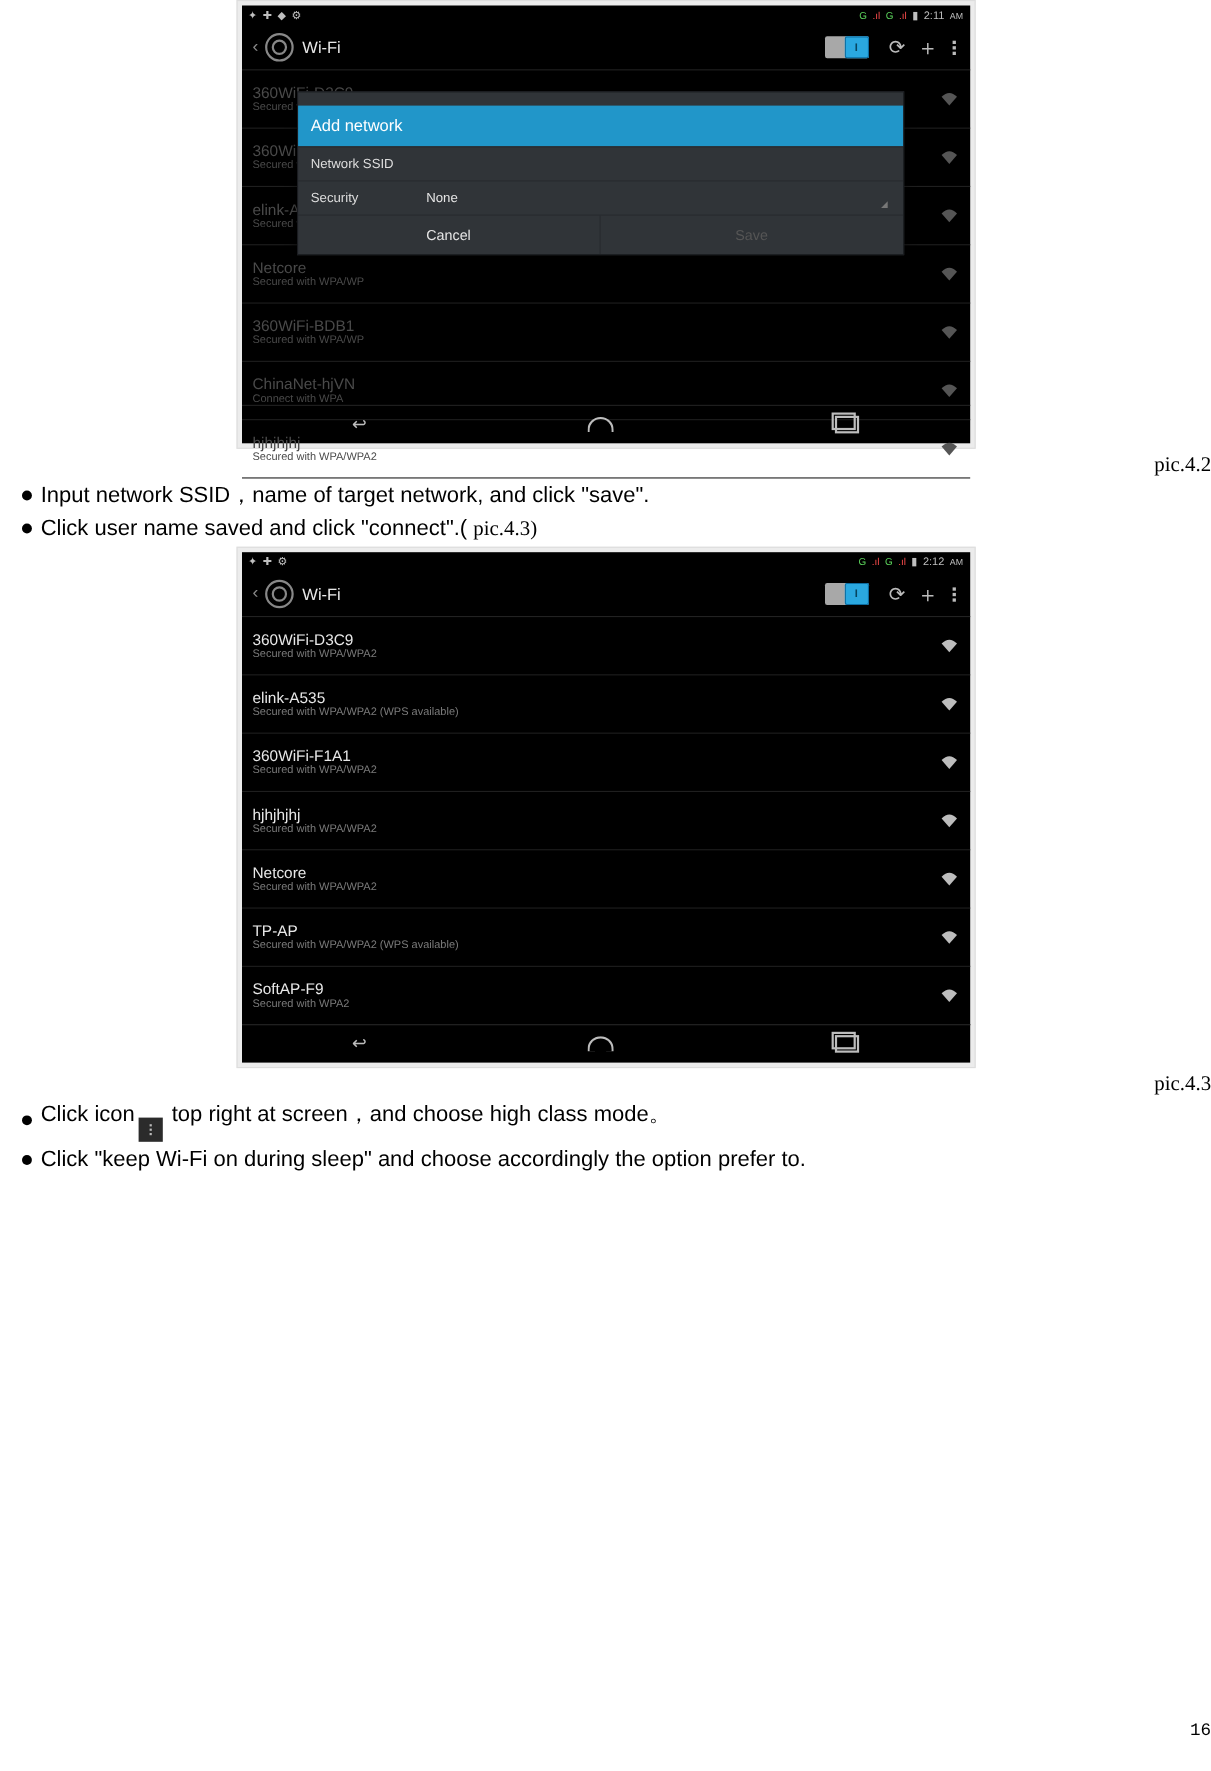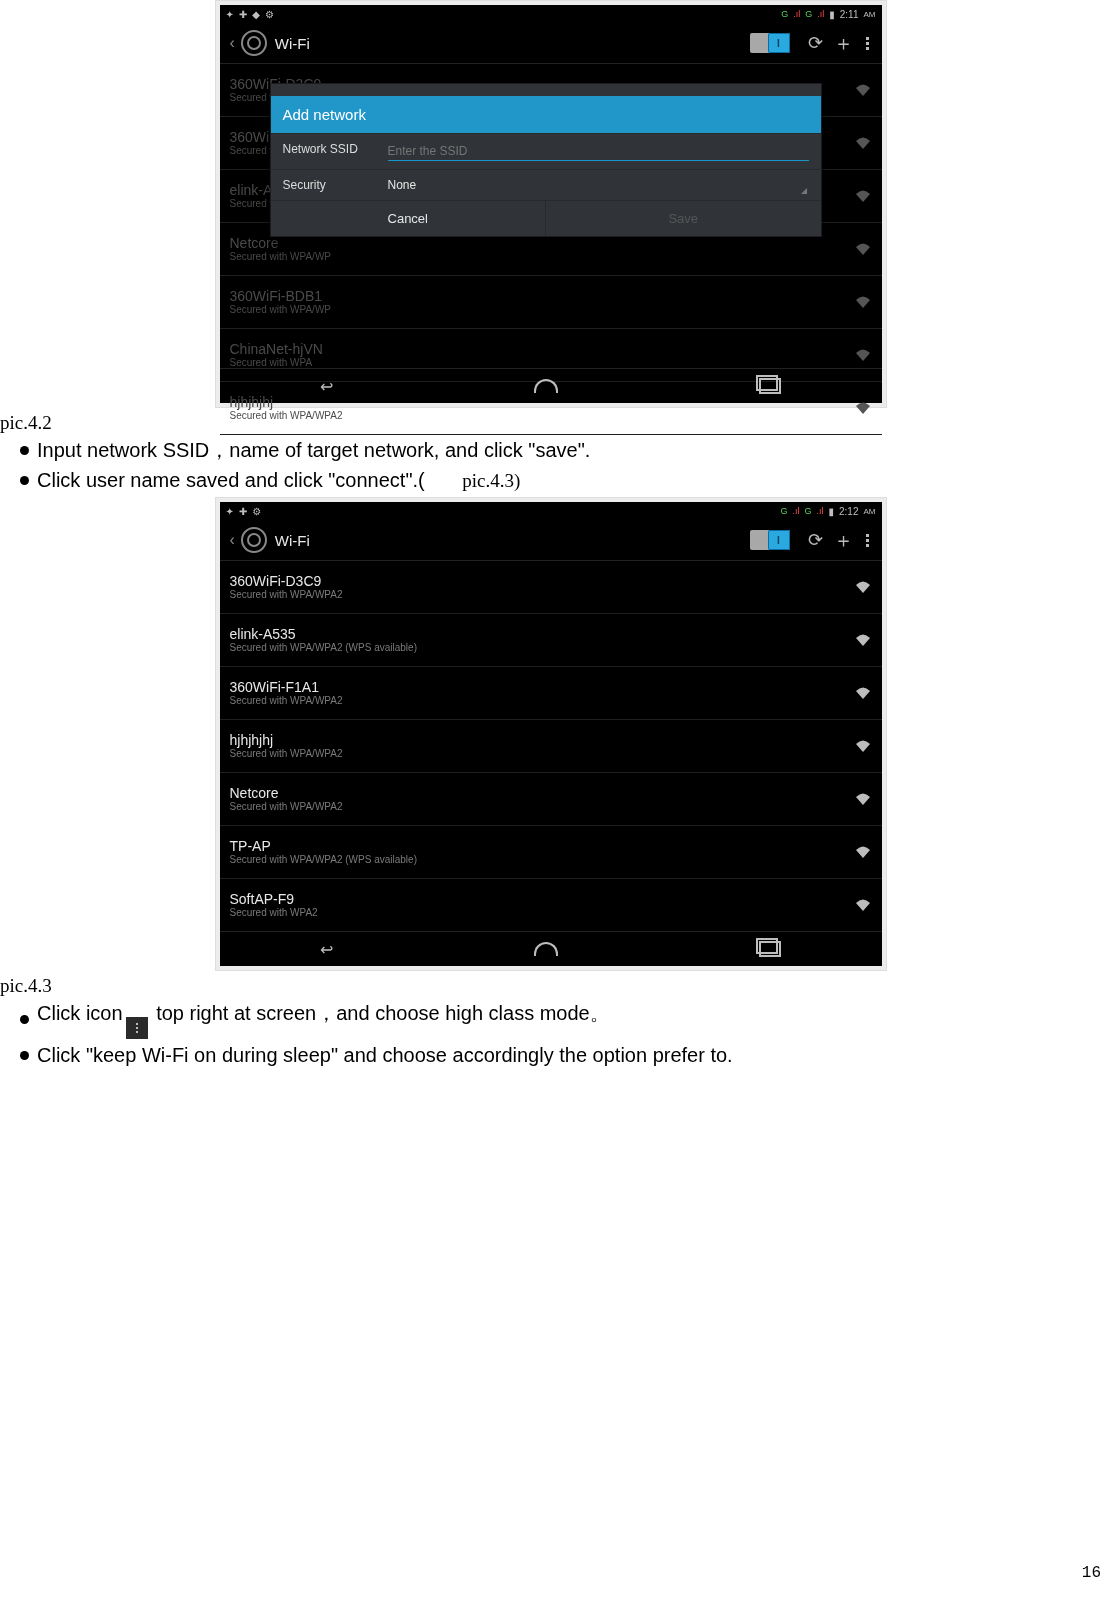--- a/index.html
+++ b/index.html
@@ -13,37 +13,37 @@
   .page {
     width: 1101px;
     padding: 0;
     box-sizing: border-box;
     position: relative;
     min-height: 1610px;
   }
 
   
   .caption {
-    text-align: left;
+    text-align: right;
     font-family: "Times New Roman", serif;
     font-size: 19px;
     margin: 4px 0 2px 0;
   }
   .bullet-line {
     display: flex;
     align-items: center;
     font-size: 20px;
     line-height: 28px;
     margin: 0 0 2px 20px;
   }
   .bullet-dot {
     width: 9px; height: 9px; background:#000; border-radius:50%;
     margin-right: 8px; flex:0 0 auto;
   }
-  .sub-ref { font-family: "Times New Roman", serif; font-size: 19px; margin-left: 32px; }
+  .sub-ref { font-family: "Times New Roman", serif; font-size: 19px; }
   .body-block {
     margin: 2px 40px 0 58px;
     font-size: 20px;
     line-height: 27px;
   }
   .page-number {
     position: absolute;
     bottom: 28px; left: 0; right: 0;
     text-align: right;
     font-family: Liberation Mono, monospace;
@@ -267,21 +267,21 @@
             </div>
             <span class="wave">
                 <svg viewBox="0 0 18 14">
                   <path d="M9 13 L2 5 Q9 -2 16 5 Z" fill="#555"></path>
                 </svg>
               </span>
           </div>
           <div class="net-row dim">
             <div class="net-text">
               <div class="ssid">ChinaNet-hjVN</div>
-              <div class="sec">Secured with WPA</div>
+              <div class="sec">Connect with WPA</div>
             </div>
             <span class="wave">
                 <svg viewBox="0 0 18 14">
                   <path d="M9 13 L2 5 Q9 -2 16 5 Z" fill="#555"></path>
                 </svg>
               </span>
           </div>
           <div class="net-row dim">
             <div class="net-text">
               <div class="ssid">hjhjhjhj</div>
@@ -298,21 +298,20 @@
         <div class="navbar" style="position:absolute;left:0;right:0;bottom:0;">
           <span class="nav-ico">↩</span>
           <span class="nav-home"></span>
           <span class="nav-recent"></span>
         </div>
 
         <div class="dialog">
           <div class="dialog-title">Add network</div>
           <div class="dialog-row">
             <div class="dlg-label">Network SSID</div>
-            <input class="dlg-input" placeholder="Enter the SSID" style="">
           </div>
           <div class="dialog-row">
             <div class="dlg-label">Security</div>
             <div class="dlg-value">
               <span>None</span>
               <span class="tri"></span>
             </div>
           </div>
           <div class="dialog-buttons">
             <div class="dlg-btn">Cancel</div>

